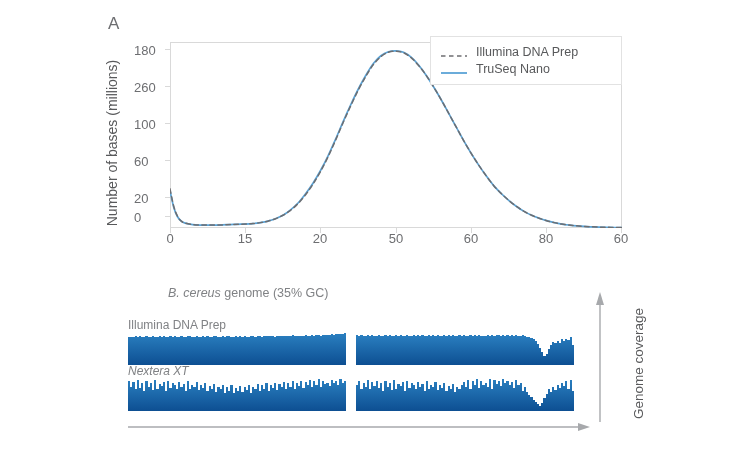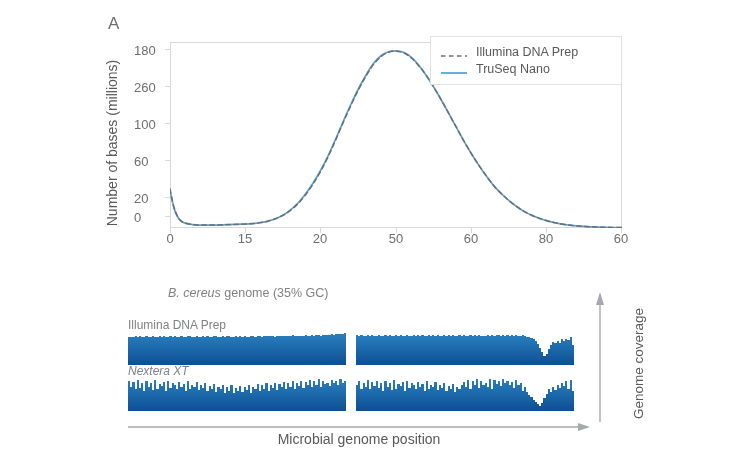--- a/index.html
+++ b/index.html
@@ -345,21 +345,20 @@
       </div>
     </div>
 
     <div id="bottom-axis">
       <svg width="462" height="10" viewBox="0 0 462 10">
         <line x1="0" y1="5" x2="452" y2="5" stroke="#a7a9ac" stroke-width="1.4"></line>
         <polygon points="462,5 450,1 450,9" fill="#a7a9ac"></polygon>
       </svg>
     </div>
 
-    <div id="x-axis-title-b">Microbial genome position</div>
 
     <div id="right-axis">
       <svg width="12" height="130" viewBox="0 0 12 130">
         <line x1="6" y1="130" x2="6" y2="12" stroke="#a7a9ac" stroke-width="1.4"></line>
         <polygon points="6,0 2,13 10,13" fill="#a7a9ac"></polygon>
       </svg>
     </div>
 
     <div id="right-axis-title">Genome coverage</div>
   </div>

